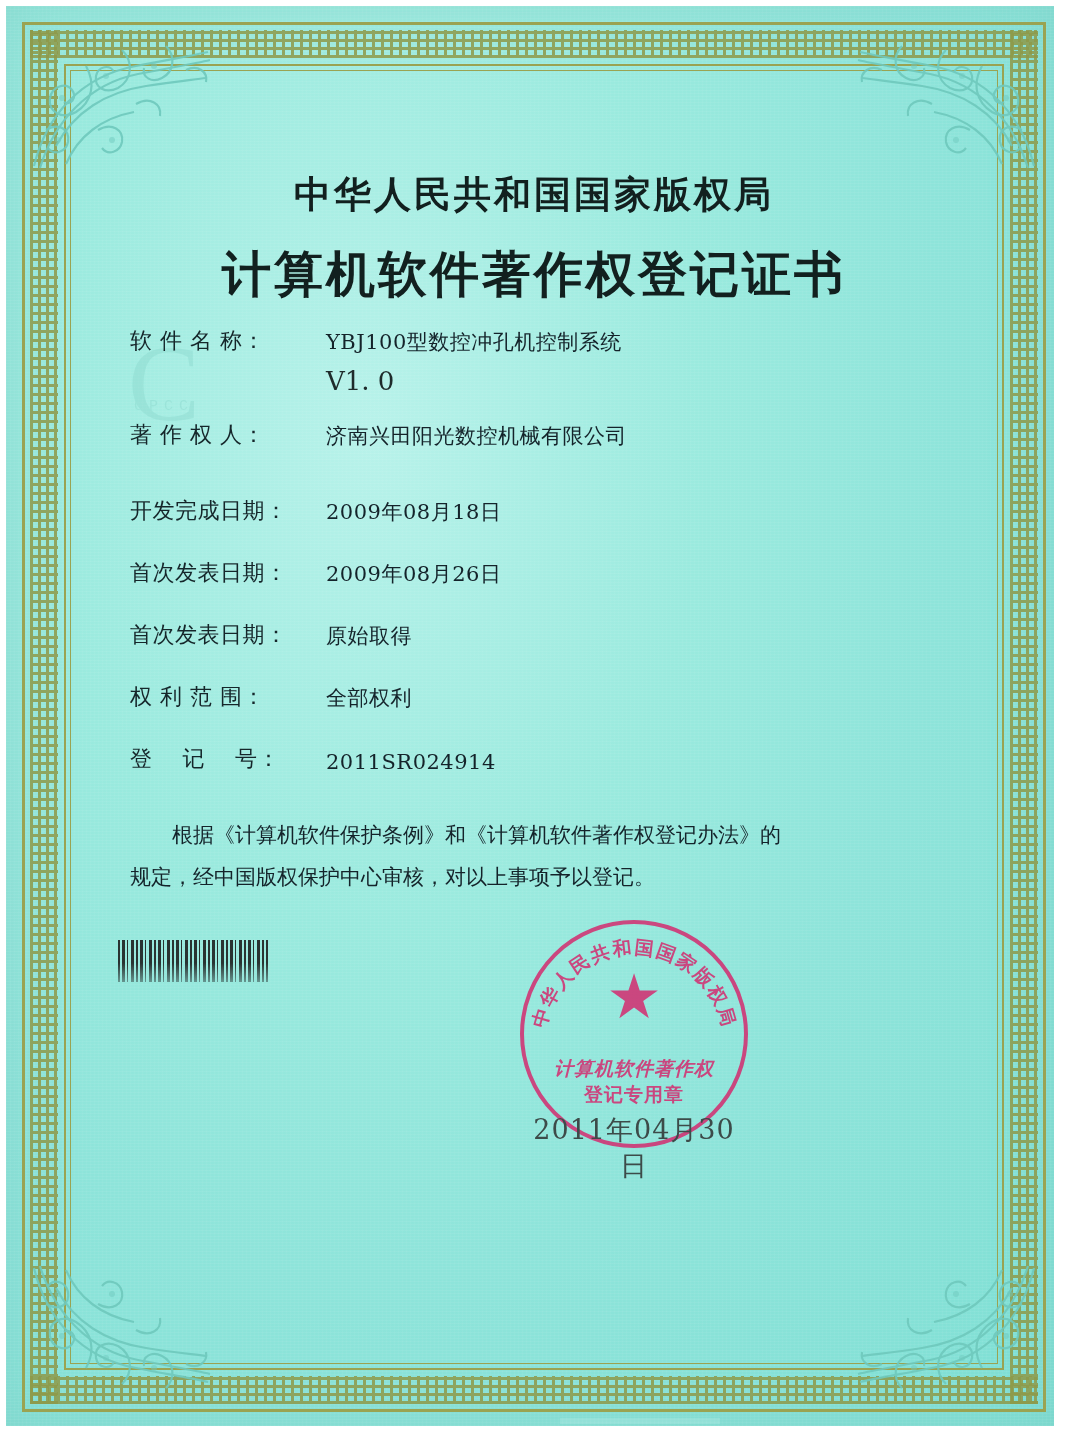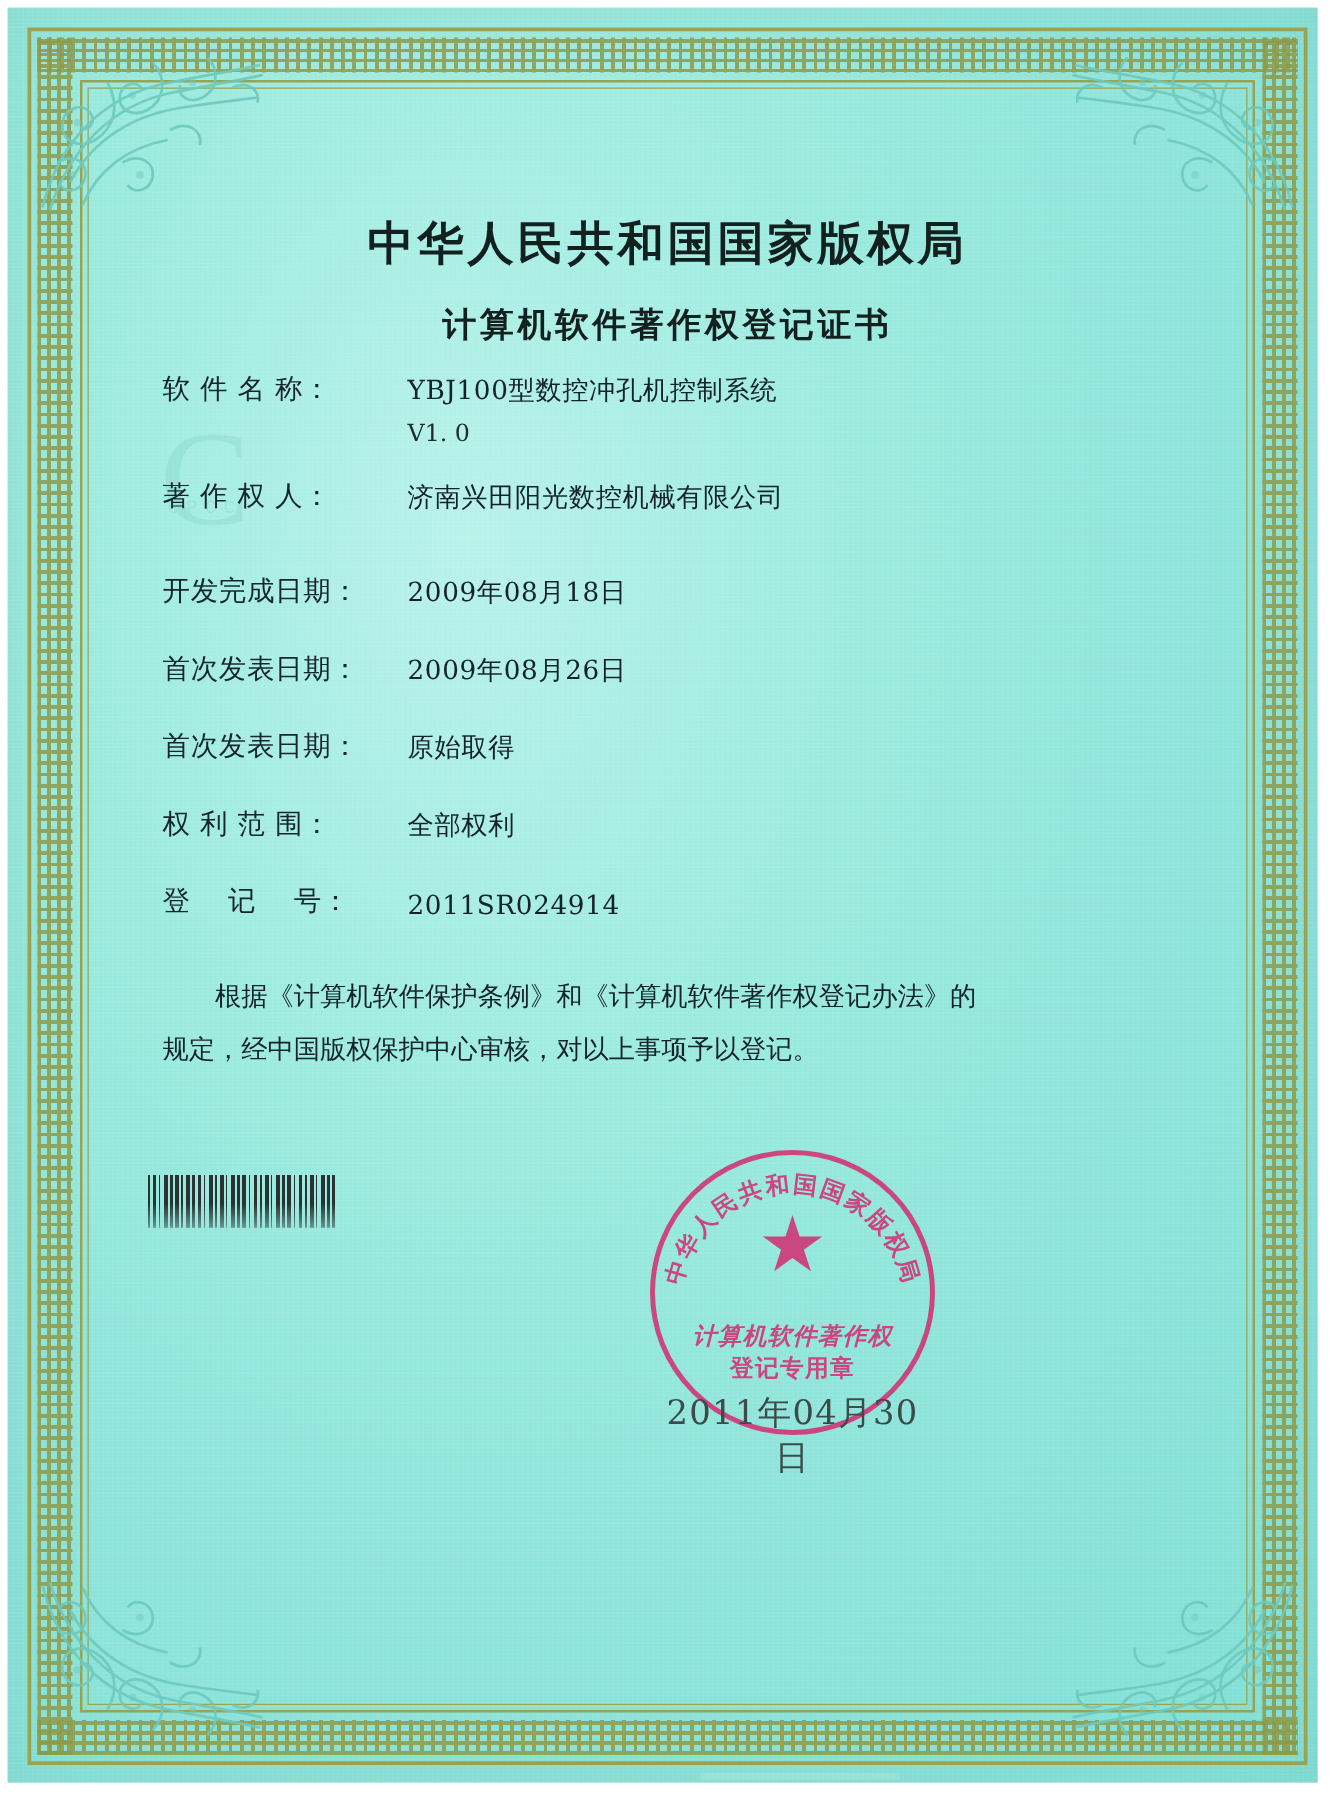--- a/index.html
+++ b/index.html
@@ -150,21 +150,21 @@
     text-align: center;
     font-size: 37px;
     font-weight: bold;
     letter-spacing: 3px;
     margin-top: 84px;
     color: #12201f;
     font-family: "DejaVu Serif", "Liberation Serif", serif;
   }
   .title-main {
     text-align: center;
-    font-size: 27px;
+    font-size: 49px;
     font-weight: bold;
     letter-spacing: 3px;
     margin-top: 22px;
     color: #12201f;
     font-family: "DejaVu Serif", "Liberation Serif", serif;
   }
   .cert-no-row {
     margin-top: 28px;
     text-align: right;
     padding-right: 16px;
@@ -193,21 +193,21 @@
     font-family: "DejaVu Serif", "Liberation Serif", serif;
   }
   .field-value {
     font-size: 21px;
     color: #14232a;
     font-family: "DejaVu Serif", "Liberation Serif", serif;
     letter-spacing: 0.5px;
   }
   .field-value-2 {
     padding-left: 196px;
-    font-size: 19px;
+    font-size: 26px;
     margin-top: 10px;
     margin-bottom: 10px;
     font-family: "DejaVu Serif", "Liberation Serif", serif;
   }
   .gap-lg { height: 40px; }
   .gap-md { height: 26px; }
   .gap-sm { height: 14px; }
 
   .statement {
     margin-top: 40px;

